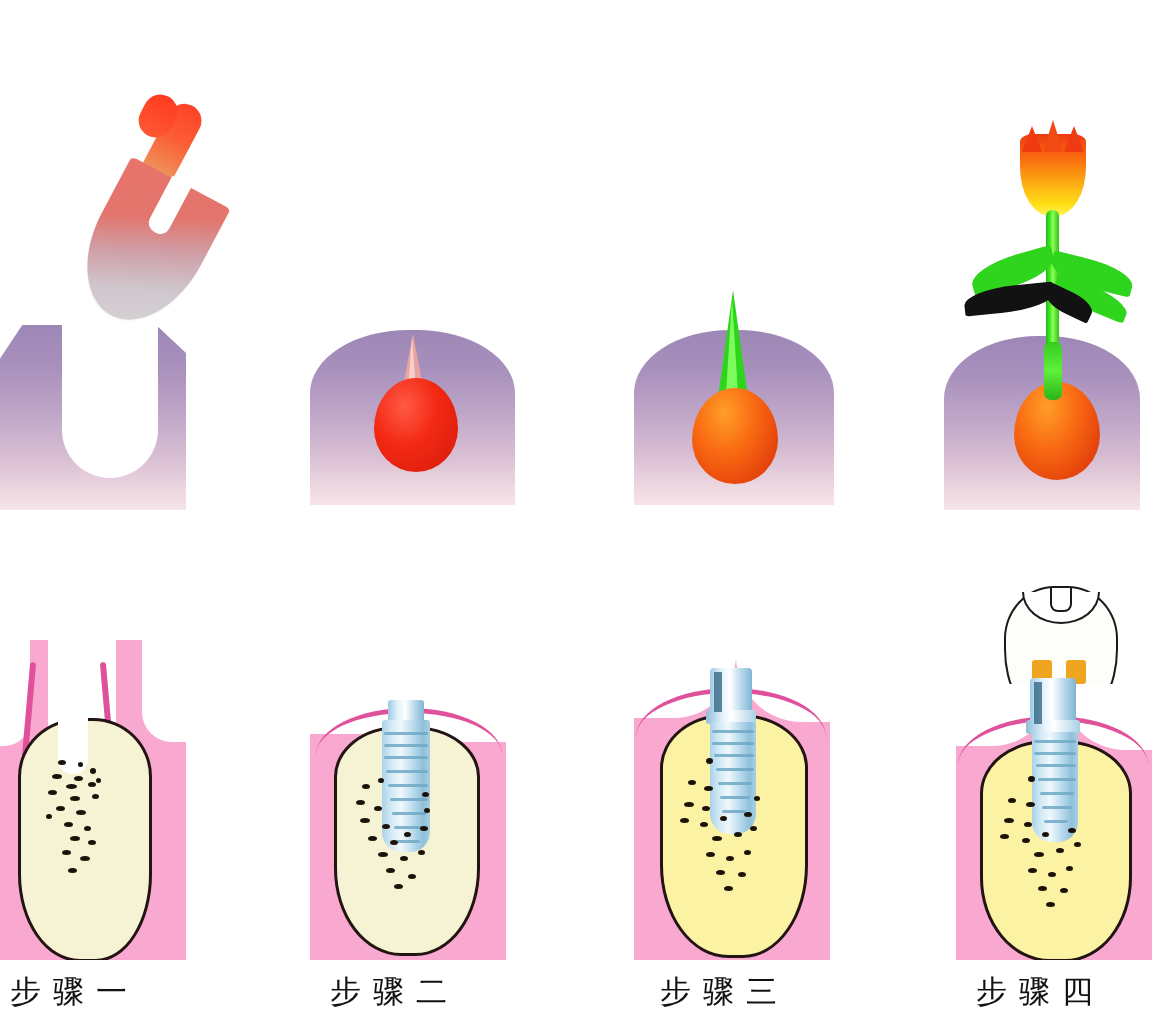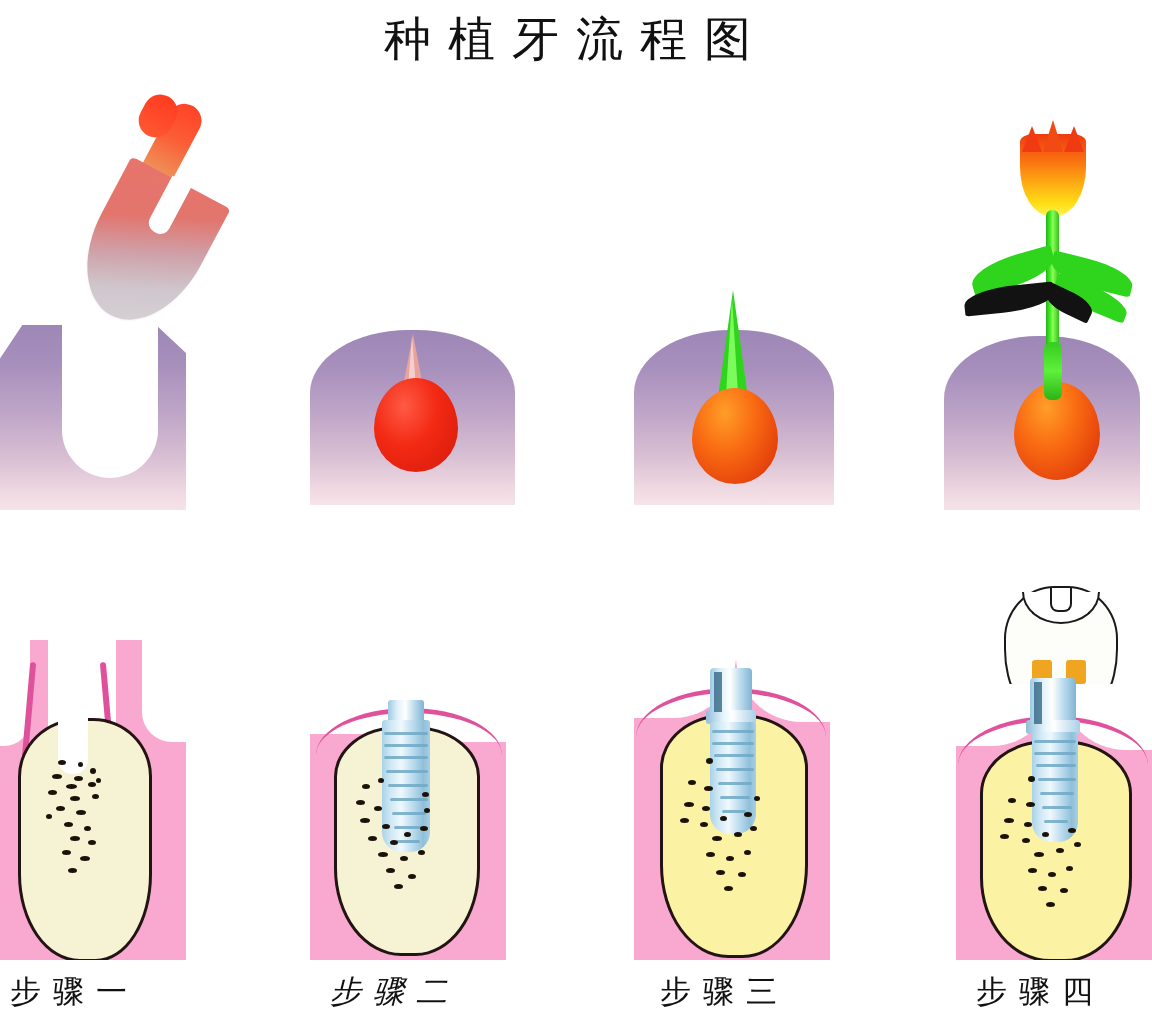--- a/index.html
+++ b/index.html
@@ -132,21 +132,20 @@
     font-family:"Liberation Sans","DejaVu Sans",sans-serif;
     white-space:nowrap;
     letter-spacing:0px;
   }
 </style>
 </head>
 <body>
 
 <div id="page">
 
-  <div class="title">种植牙流程图</div>
 
   <div class="panel" style="left:0px;top:110px;width:260px;height:400px;">
     <div style="position:absolute;left:78px;top:0px;width:190px;height:230px;">
       <div class="trowel-handle" style="left:58px;top:-14px;"></div>
       <div class="trowel-blade" style="left:12px;top:64px;">
         <div class="trowel-notch"></div>
       </div>
       <div style="position:absolute;left:63px;top:-16px;width:34px;height:44px;border-radius:18px;
                   background:linear-gradient(180deg,#ff3b20 0%,#ff5833 100%);transform:rotate(28deg);"></div>
     </div>
@@ -418,18 +417,18 @@
       <div class="speck" style="left:48px;top:128px;width:9px;height:5px;"></div>
       <div class="speck" style="left:68px;top:132px;width:8px;height:5px;"></div>
       <div class="speck" style="left:86px;top:126px;width:7px;height:5px;"></div>
       <div class="speck" style="left:58px;top:146px;width:9px;height:5px;"></div>
       <div class="speck" style="left:80px;top:148px;width:8px;height:5px;"></div>
       <div class="speck" style="left:66px;top:162px;width:9px;height:5px;"></div>
     </div>
   </div>
 
   <div class="step-label" style="left:10px;top:975px;">步骤一</div>
-  <div class="step-label" style="left:330px;top:975px;font-style:italic;">步骤二</div>
+  <div class="step-label" style="left:330px;top:975px;">步骤二</div>
   <div class="step-label" style="left:660px;top:975px;">步骤三</div>
   <div class="step-label" style="left:976px;top:975px;">步骤四</div>
 
 
 </div>
 
 </body></html>

